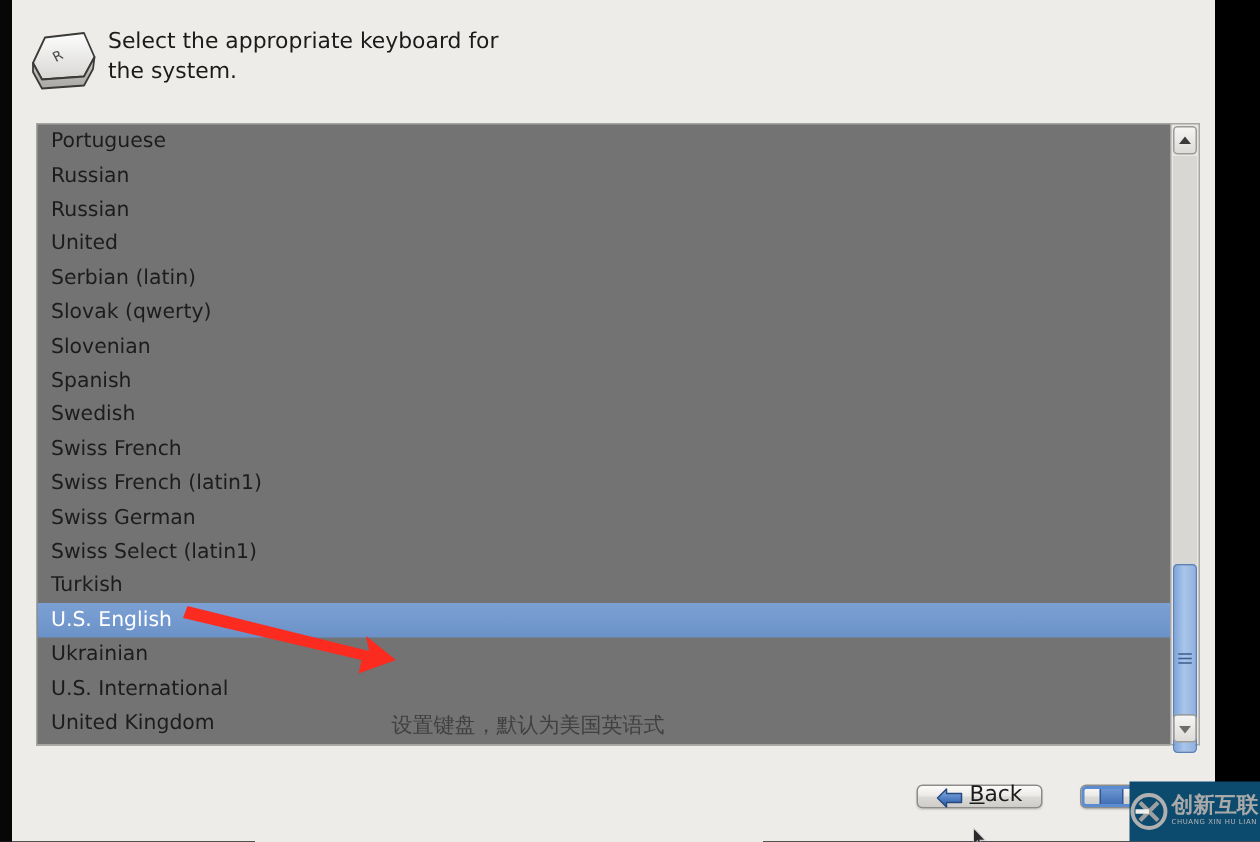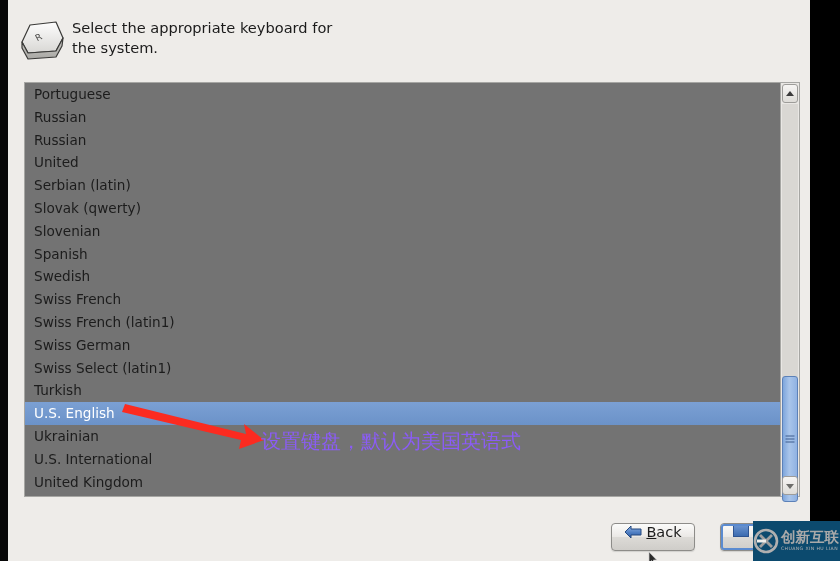--- a/index.html
+++ b/index.html
@@ -168,36 +168,36 @@
   
   .annot-svg {
     position: absolute;
     left: 0; top: 0;
     width: 802px; height: 561px;
     pointer-events: none;
   }
   .annot-text {
     position: absolute;
     left: 253px;
-    top: 428px;
-    font-size: 20px;
-    color: #8b5cf6;
+    top: 475px;
+    font-size: 14px;
+    color: #404040;
     white-space: nowrap;
     font-family: "DejaVu Sans", "Liberation Sans", sans-serif;
   }
 
   
   .btn {
     position: absolute;
-    height: 28px;
+    height: 16px;
     border: 1px solid #8d8c89;
     border-radius: 4px;
     background: linear-gradient(to bottom, #fbfbfa 0%, #ebe9e6 48%, #dcdad6 52%, #cfcdc9 100%);
     display: flex;
-    align-items: flex-start;
+    align-items: flex-end;
     justify-content: center;
     box-sizing: border-box;
     box-shadow: 0 1px 1px rgba(0,0,0,0.12);
   }
   .btn-back {
     left: 603px;
     top: 523px;
     width: 84px;
     padding: 0 6px;
   }

